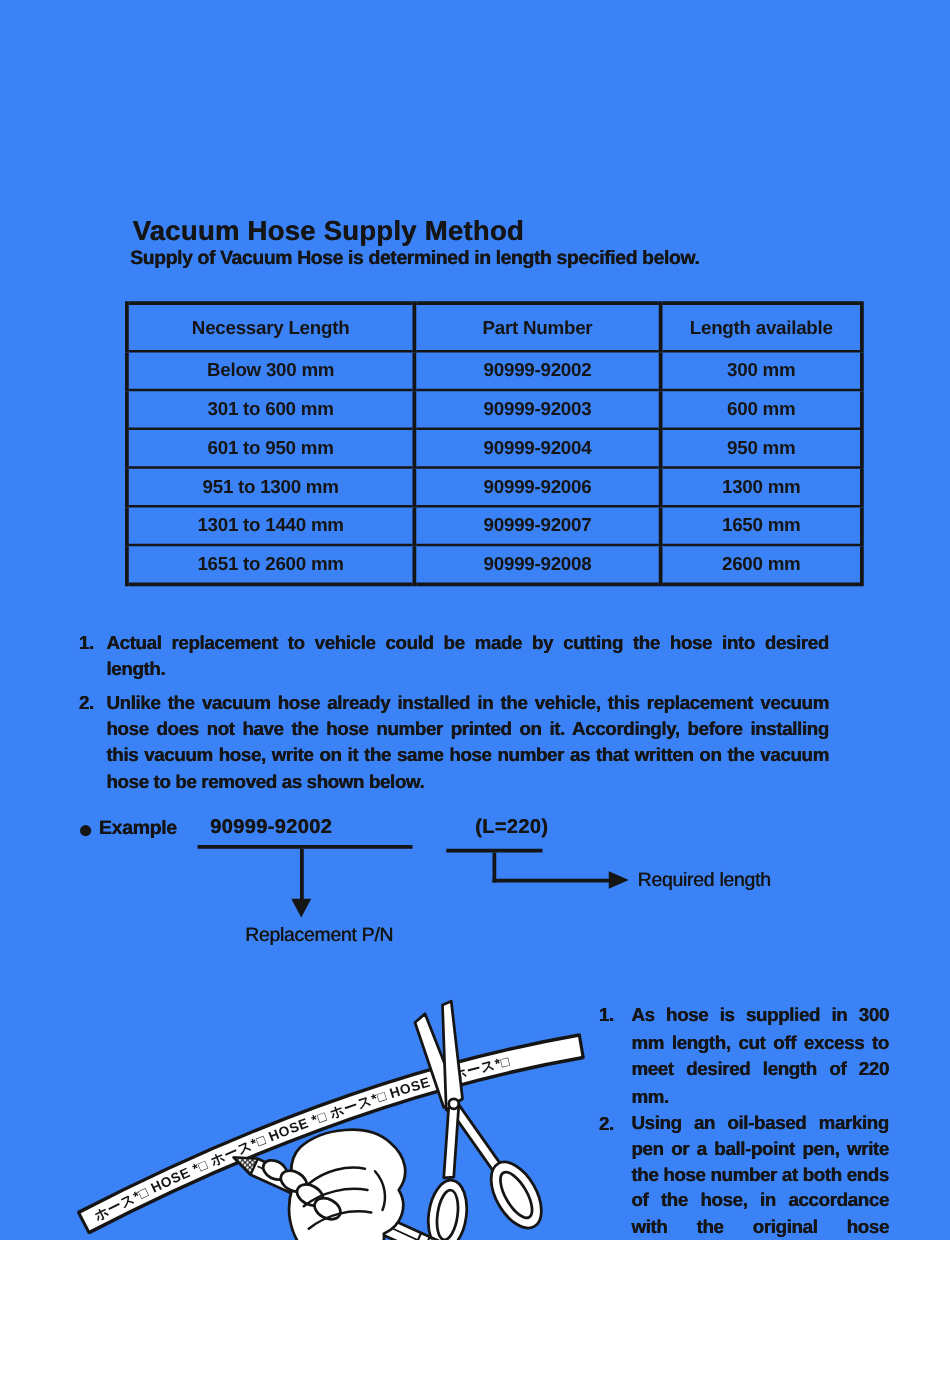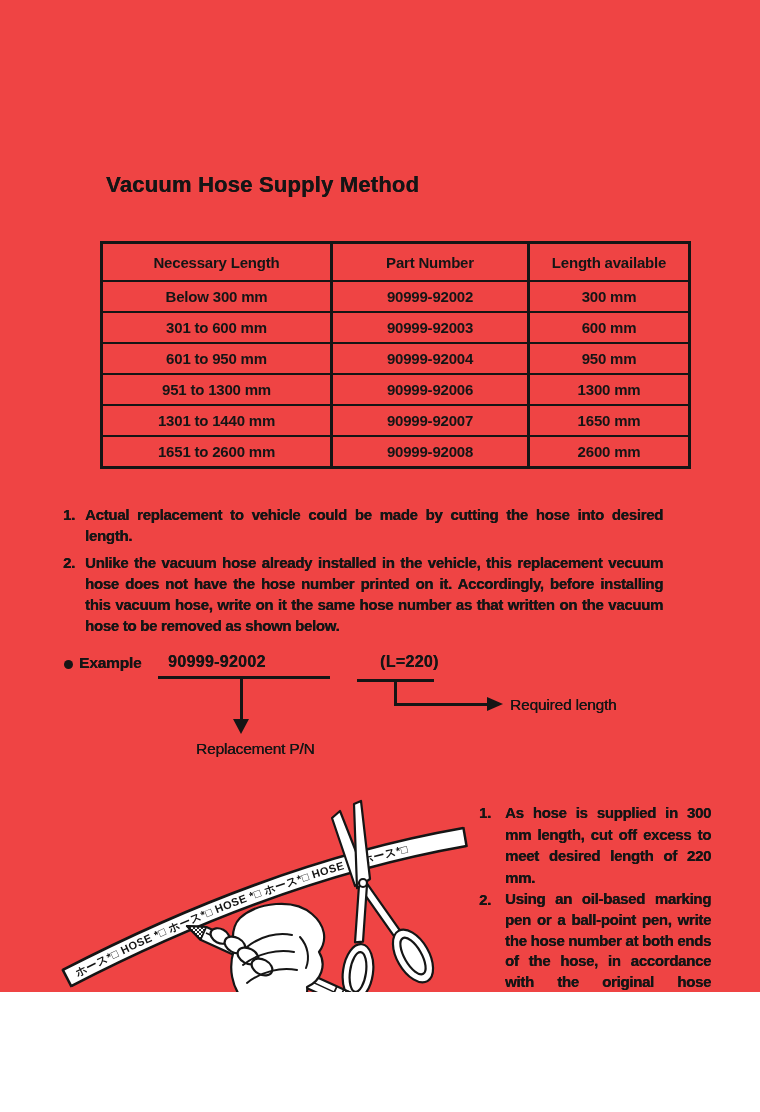--- a/index.html
+++ b/index.html
@@ -1,17 +1,17 @@
 <!DOCTYPE html>
 <html><head>
 <meta charset="utf-8">
 <style>
   html,body { margin:0; padding:0; background:#ffffff; }
   .page {
-    position:relative; width:760px; height:992px; background:#ef4444;
+    position:relative; width:760px; height:992px; background:#3b82f6;
     font-family:"Liberation Sans", sans-serif; color:#151515; overflow:hidden;
   }
   .abs { position:absolute; }
   .ink { text-shadow: 0.35px 0 0 currentColor; }
 
   .title { font-size:22px; font-weight:700; letter-spacing:0.2px; }
   .subtitle { font-size:15.5px; font-weight:700; letter-spacing:-0.3px; }
 
   table.supply { border-collapse:collapse; table-layout:fixed; width:588px;
     border:3px solid #151515; }
@@ -48,20 +48,21 @@
   .step1 .step-num, .step2 .step-num { line-height:21.5px; }
 
   .fig-num { font-size:17px; font-weight:700; letter-spacing:1.2px; }
 </style>
 </head>
 <body>
 
 <div class="page">
 
   <div class="abs title ink" style="left:106px; top:172px;">Vacuum Hose Supply Method</div>
+  <div class="abs subtitle ink" style="left:104px; top:198px;">Supply of Vacuum Hose is determined in length specified below.</div>
 
   <table class="supply abs" style="left:100px; top:241px;">
     <colgroup>
       <col style="width:230px">
         <col style="width:197px">
         <col style="width:161px">
     </colgroup>
     <thead>
       <tr>
         <th>Necessary Length</th>

